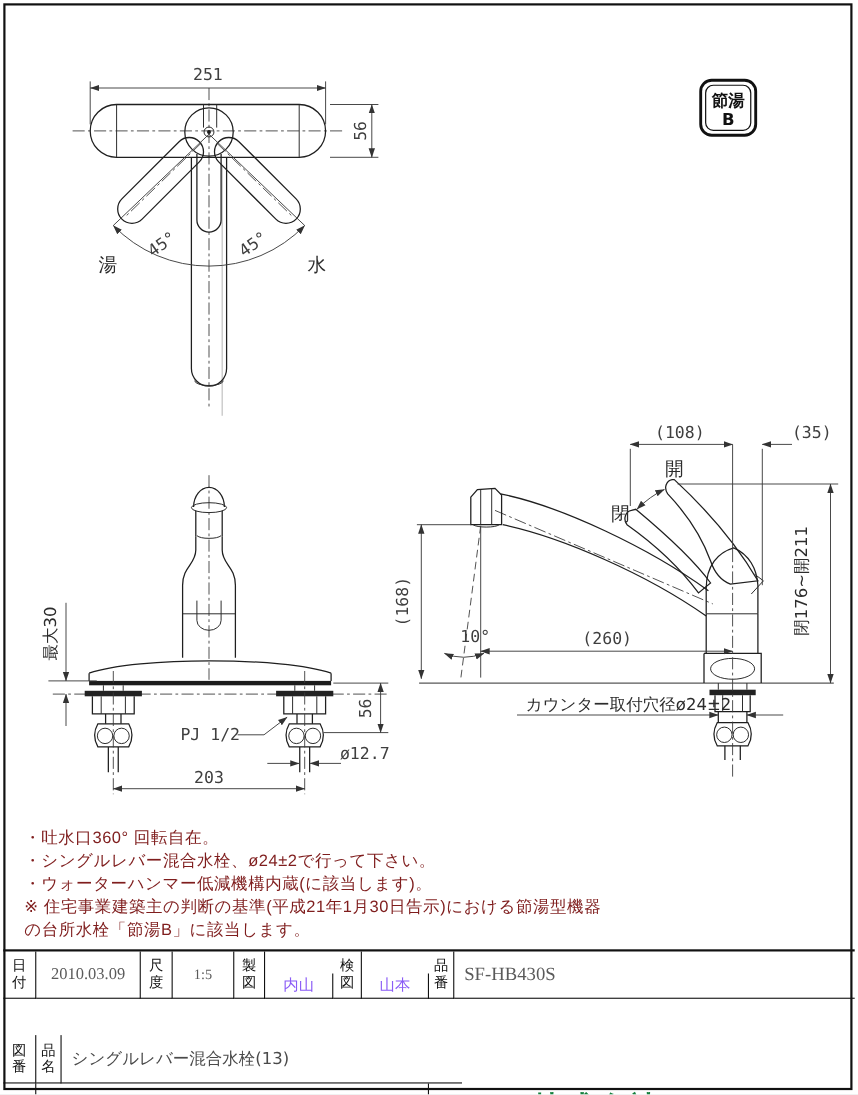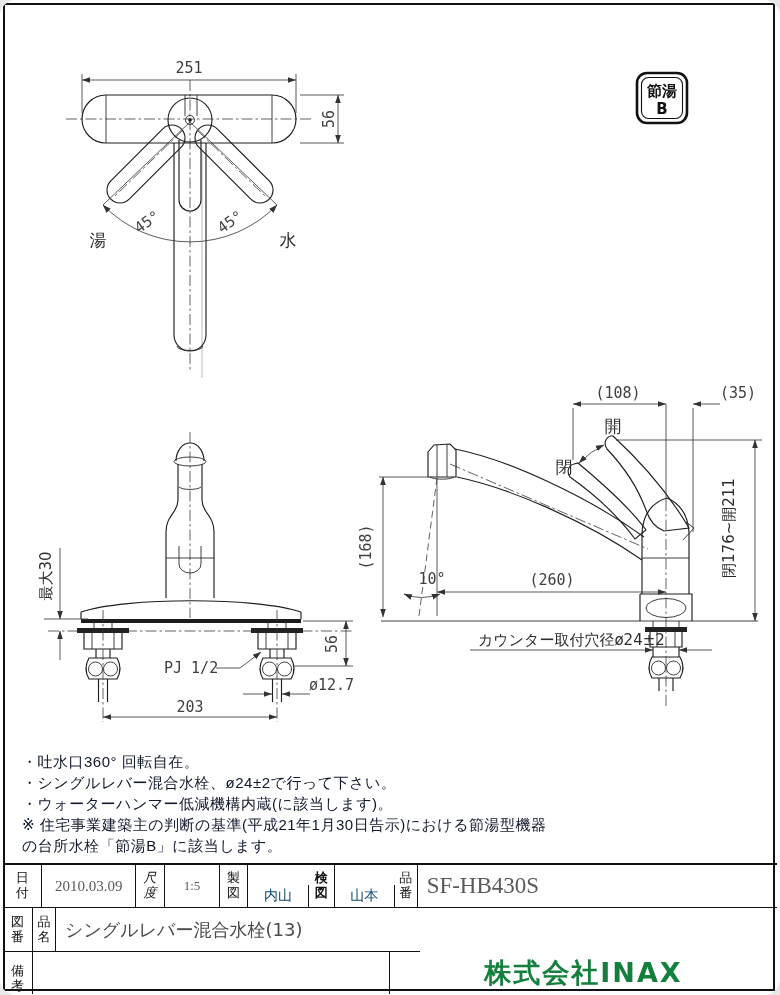--- a/index.html
+++ b/index.html
@@ -1,48 +1,48 @@
 <!DOCTYPE html>
 <html><head>
 <meta charset="utf-8">
 <style>
   html,body{margin:0;padding:0;background:#e8e8e8;}
   #sheet{position:relative;width:780px;height:995px;background:#ffffff;
-         font-family:"Liberation Sans","DejaVu Sans",sans-serif;overflow:hidden;border-radius:16px;}
+         font-family:"Liberation Sans","DejaVu Sans",sans-serif;overflow:hidden;}
   #border{position:absolute;left:3px;top:3px;width:772px;height:988px;
           border:2px solid #111;box-sizing:border-box;}
   svg{position:absolute;left:0;top:0;}
   svg .ln{stroke:#1f1f1f;fill:none;stroke-width:1.15;}
   svg .lt{stroke:#2a2a2a;fill:none;stroke-width:0.9;}
   svg .dim{stroke:#3c3c3c;fill:none;stroke-width:0.85;}
   svg .cl{stroke:#3a3a3a;fill:none;stroke-width:0.8;stroke-dasharray:11 3 2.5 3;}
   svg .dash{stroke:#3a3a3a;fill:none;stroke-width:0.8;stroke-dasharray:7 4;}
   svg .fillk{fill:#1c1c1c;stroke:none;}
   svg text{fill:#3f3f3f;font-family:"DejaVu Sans Mono","Liberation Mono",monospace;font-size:15px;}
   svg text.jp{font-family:"DejaVu Sans","Liberation Sans",sans-serif;fill:#2c2c2c;}
   svg text.big{font-size:17px;}
   svg .badge-t{font-family:"DejaVu Sans","Liberation Sans",sans-serif;font-weight:bold;fill:#111;}
   
-  #notes{position:absolute;left:22px;top:751px;width:720px;color:#0f172a;
+  #notes{position:absolute;left:22px;top:751px;width:720px;color:#7f1d1d;
          font-size:15px;line-height:21px;letter-spacing:0.5px;}
   
   #tblock{position:absolute;left:3px;top:863px;width:774px;height:129px;
           border-top:2.5px solid #111;box-sizing:border-box;font-size:14px;color:#222;}
   .trow{display:flex;width:774px;box-sizing:border-box;}
   .tcell{box-sizing:border-box;border-right:1.5px solid #111;border-bottom:1.5px solid #111;
          display:flex;align-items:center;justify-content:center;overflow:hidden;}
   .tcell:last-child{border-right:none;}
   .lab{font-size:13px;line-height:1.15;color:#111;}
   .lab .wrap{width:14px;word-break:break-all;text-align:center;}
   .val{font-family:Liberation Serif, serif;color:#5a5a5a;}
-  .name{color:#0c4a6e;margin-top:20px;}
+  .name{color:#8b5cf6;margin-top:20px;}
   .left-val{justify-content:flex-start;padding-left:9px;}
   .dwgno{font-size:17px;}
-  .prodno{font-size:23px;}
-  .prodname{font-size:18px;color:#4a4a4a;font-family:"DejaVu Sans","Liberation Sans",sans-serif;}
+  .prodno{font-size:17px;}
+  .prodname{font-size:15px;color:#4a4a4a;font-family:"DejaVu Sans","Liberation Sans",sans-serif;}
   .company{font-size:27px;font-weight:bold;color:#15803d;letter-spacing:2px;
            font-family:"DejaVu Sans","Liberation Sans",sans-serif;}
   .norb{border-bottom:none;}
 </style>
 </head>
 <body>
 
 <div id="sheet">
   <div id="border"></div>
 
@@ -260,42 +260,42 @@
   <div id="notes">
     <div>・吐水口360° 回転自在。</div>
     <div>・シングルレバー混合水栓、ø24±2で行って下さい。</div>
     <div>・ウォーターハンマー低減機構内蔵(に該当します)。</div>
     <div>※ 住宅事業建築主の判断の基準(平成21年1月30日告示)における節湯型機器</div>
     <div>の台所水栓「節湯B」に該当します。</div>
   </div>
 
   <div id="tblock">
     <div class="trow" style="height:43px;">
-      <div class="tcell lab" style="width:40px;">
+      <div class="tcell lab" style="width:30px;">
           <span class="wrap">日付</span>
         </div>
       <div class="tcell val" style="width:95px;font-size:15px;">2010.03.09</div>
-      <div class="tcell lab" style="width:29px;font-style:italic;">
+      <div class="tcell lab" style="width:29px;">
           <span class="wrap">尺度</span>
         </div>
       <div class="tcell val" style="width:56px;font-size:13px;">1:5</div>
       <div class="tcell lab" style="width:28px;">
           <span class="wrap">製図</span>
         </div>
       <div class="tcell name" style="width:62px;">内山</div>
-      <div class="tcell lab" style="width:26px;font-weight:bold;">
+      <div class="tcell lab" style="width:26px;">
           <span class="wrap">検図</span>
         </div>
       <div class="tcell name" style="width:61px;">山本</div>
       <div class="tcell lab" style="width:23px;">
           <span class="wrap">品番</span>
         </div>
       <div class="tcell val left-val prodno" style="width:364px;">SF-HB430S</div>
     </div>
-    <div class="trow" style="height:44px;">
+    <div class="trow" style="height:44px;margin-top:33px;">
       <div class="tcell lab" style="width:30px;">
           <span class="wrap">図番</span>
         </div>
       <div class="tcell lab" style="width:23px;">
           <span class="wrap">品名</span>
         </div>
       <div class="tcell left-val prodname" style="width:364px;">シングルレバー混合水栓(13)</div>
     </div>
     <div class="trow" style="height:42px;">
       <div class="tcell lab norb" style="width:30px;align-items:flex-end;">

